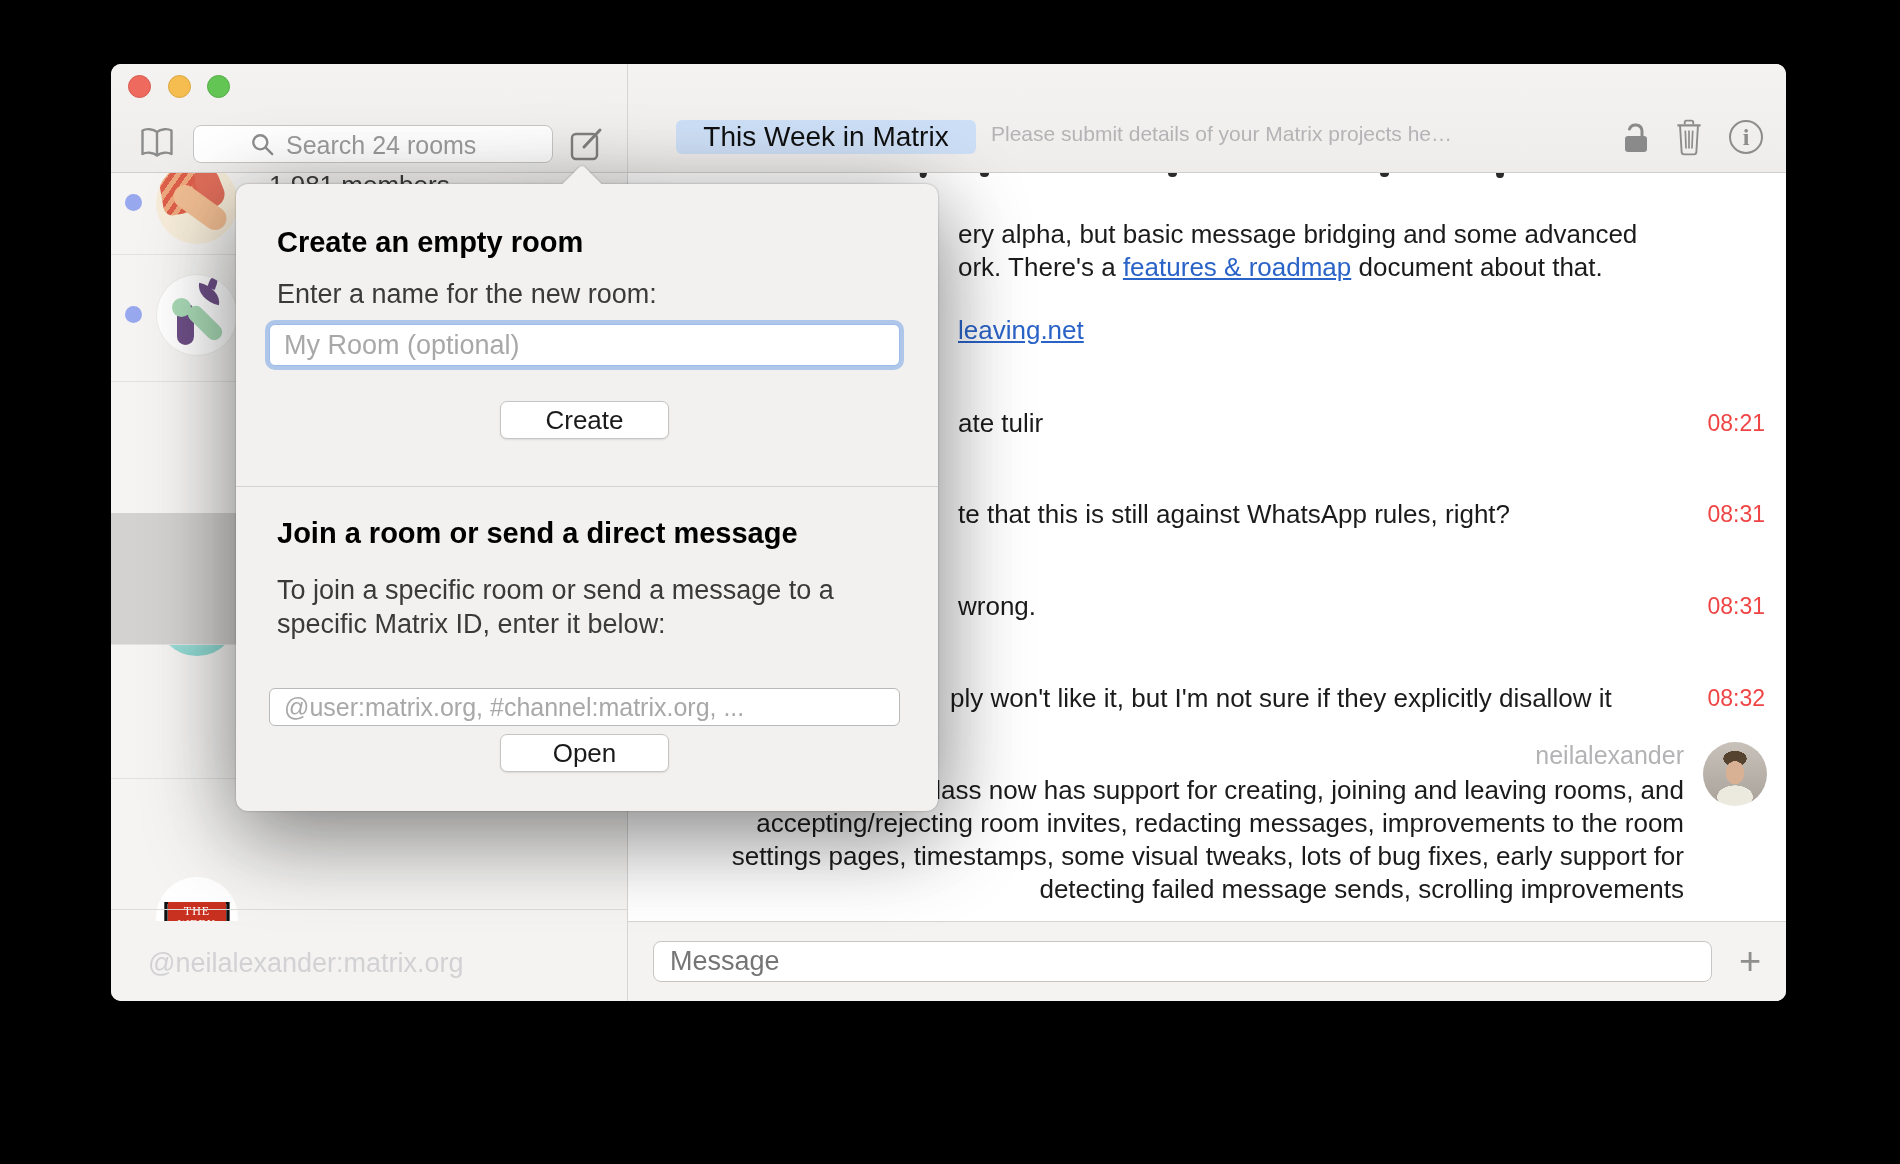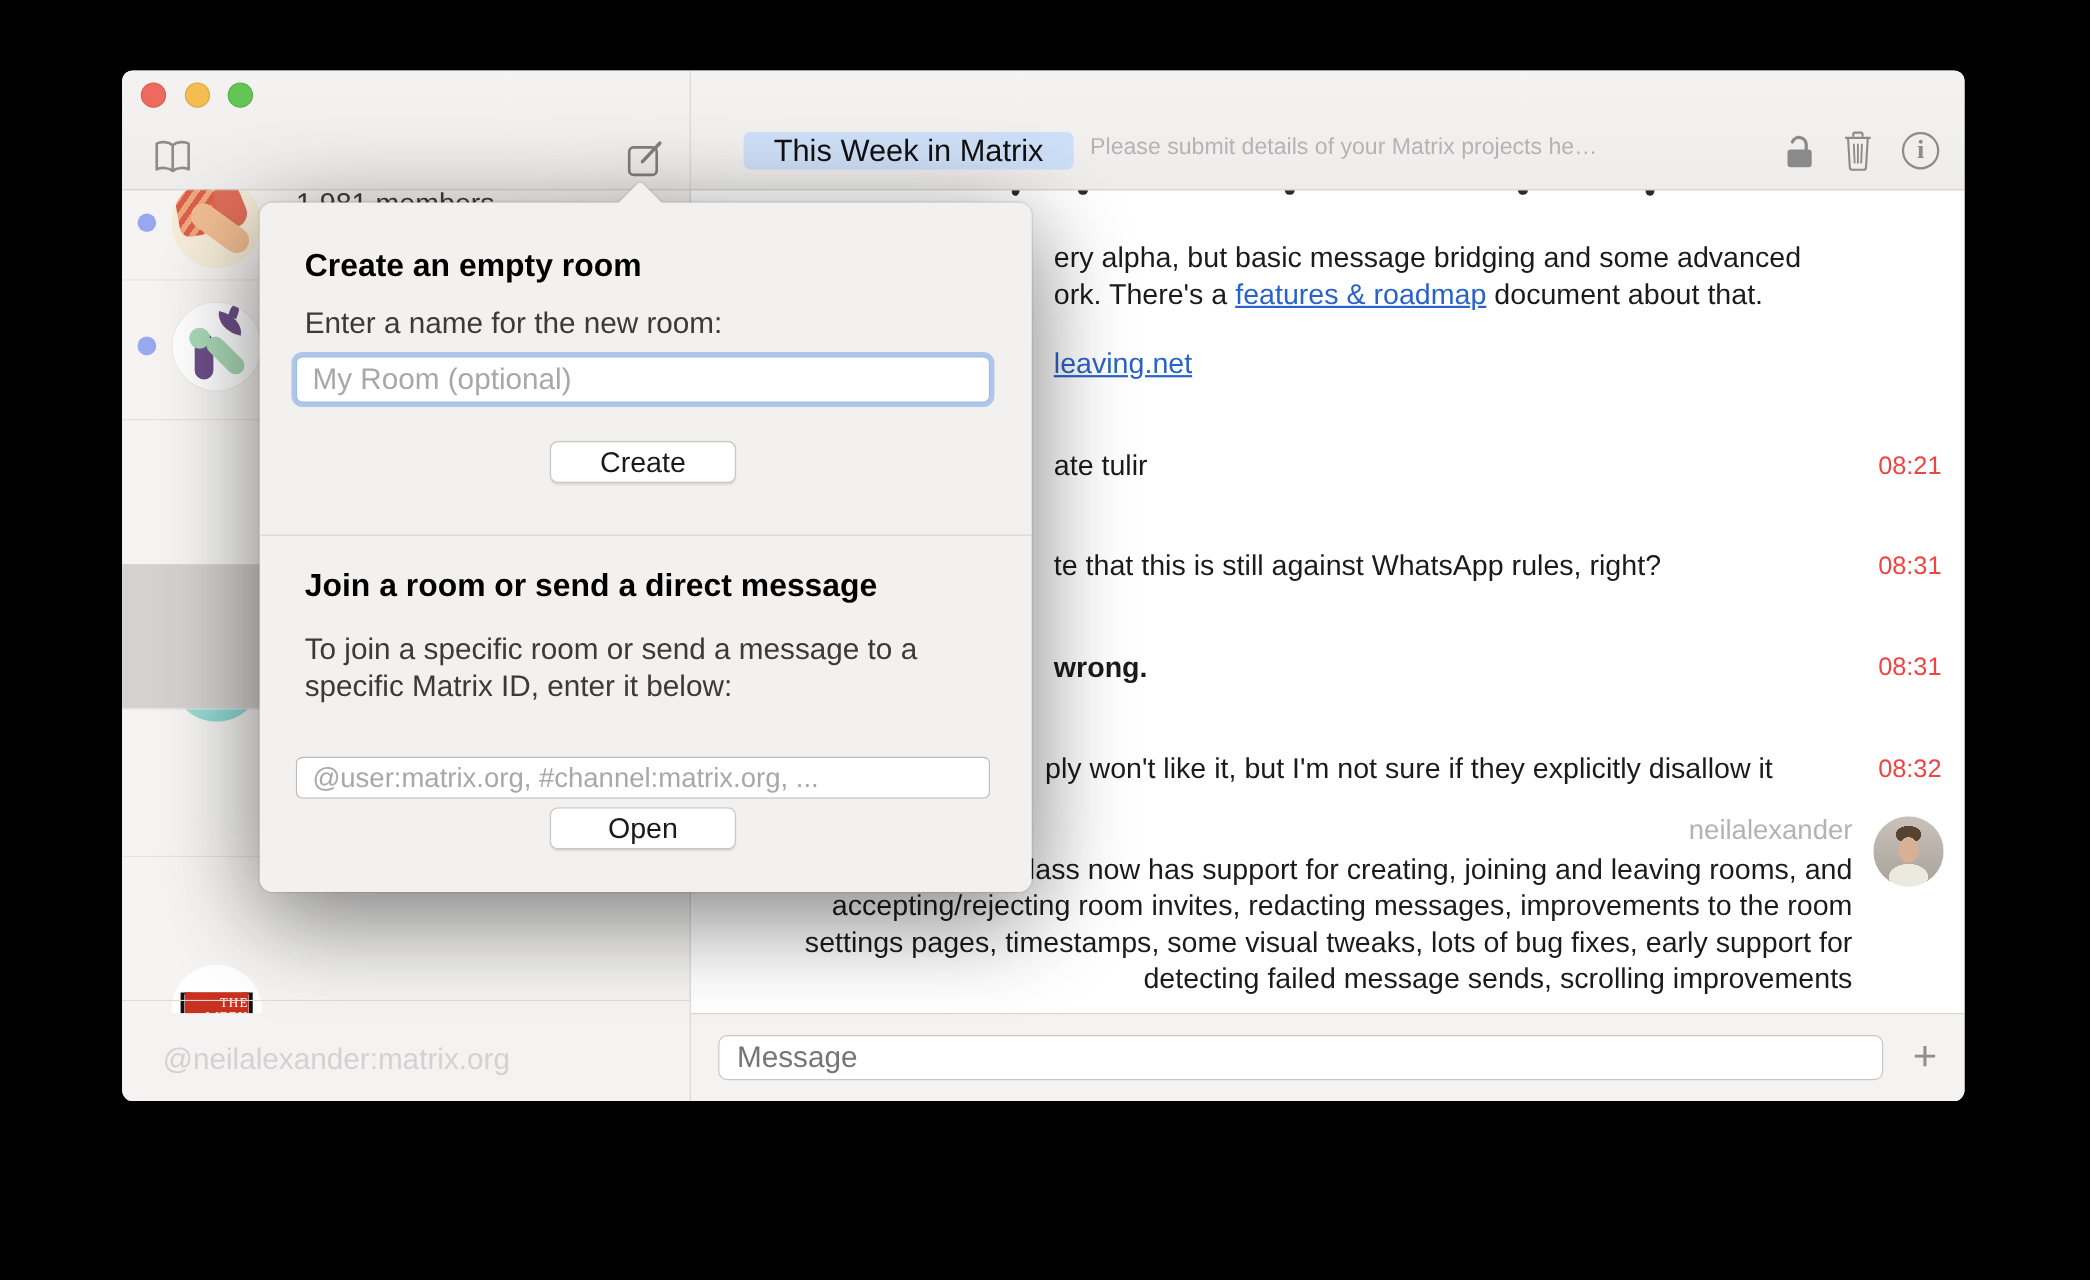--- a/index.html
+++ b/index.html
@@ -82,21 +82,21 @@
       <div class="avatar" style="top:193px;background:radial-gradient(circle at 35% 28%,#d9f3ef,#8fd9d2 72%);text-align:center;">
         <span style="color:#fff;font-size:54px;font-weight:700;line-height:82px;">S</span>
       </div>
     </div>
     <div class="sep" style="top:340px;"></div>
 
     <div class="room" style="top:340px;height:131px;background:#d3d2d1;">
       <div class="avatar" style="top:364px;background:#fff;">
         <span class="serif" style="position:absolute;left:5px;top:16px;font-size:44px;color:#111;">[</span>
         <span class="serif" style="position:absolute;right:5px;top:16px;font-size:44px;color:#111;">]</span>
-        <div class="abs" style="left:12px;top:25px;width:58px;height:33px;background:#c8311f;text-align:right;padding-top:3px;">
+        <div class="abs" style="left:12px;top:25px;width:58px;height:33px;background:#c8311f;text-align:center;padding-top:3px;">
           <div class="serif" style="color:#fff;font-size:12px;line-height:13px;letter-spacing:1px;">THE</div>
           <div class="serif" style="color:#fff;font-size:12px;line-height:13px;letter-spacing:1px;">WEEK</div>
         </div>
       </div>
     </div>
     <div class="sep" style="top:471px;"></div>
 
     <div class="room" style="top:471px;height:134px;">
       
     </div>
@@ -136,21 +136,21 @@
     <div class="msg" style="left:330px;top:141px;">
       <a class="lnk">leaving.net</a>
     </div>
 
     <div class="msg" style="left:330px;top:234px;">ate tulir</div>
     <div class="ts" style="top:234px;">08:21</div>
 
     <div class="msg" style="left:330px;top:325px;">te that this is still against WhatsApp rules, right?</div>
     <div class="ts" style="top:325px;">08:31</div>
 
-    <div class="msg" style="left:330px;top:417px;font-weight:bold;">wrong.</div>
+    <div class="msg" style="left:330px;top:417px;">wrong.</div>
     <div class="ts" style="top:417px;">08:31</div>
 
     <div class="msg" style="left:322px;top:509px;">ply won't like it, but I'm not sure if they explicitly disallow it</div>
     <div class="ts" style="top:509px;">08:32</div>
 
     <div>
       <div style="position:absolute;right:102px;top:567px;font-size:25px;color:#b3b3b6;line-height:30px;">neilalexander</div>
       <div style="position:absolute;left:1075px;top:569px;width:64px;height:64px;border-radius:50%;overflow:hidden;background:
              radial-gradient(ellipse 46% 30% at 50% 86%,#eceadf 0 60%,transparent 61%),
              radial-gradient(ellipse 24% 30% at 50% 48%,#d8b195 0 60%,transparent 61%),
@@ -174,20 +174,27 @@
     <div class="tl" style="left:17px;background:#ee6a5f;border:1px solid #d85a50;"></div>
     <div class="tl" style="left:57px;background:#f5bd4f;border:1px solid #dba73e;"></div>
     <div class="tl" style="left:96px;background:#62c554;border:1px solid #54ad45;"></div>
 
     <div style="position:absolute;left:28px;top:62px;width:36px;height:34px;cursor:pointer;">
       <svg width="36" height="34" viewBox="0 0 36 32">
         <path d="M18 5 C14 1.5, 7 1.5, 3.5 3.5 L3.5 27 C7 25, 14 25, 18 28.5 C22 25, 29 25, 32.5 27 L32.5 3.5 C29 1.5, 22 1.5, 18 5 Z M18 5 L18 28.5" fill="none" stroke="#8c8c8c" stroke-width="2.4" stroke-linejoin="round"></path>
       </svg>
     </div>
 
+    <div class="field" style="position:absolute;left:82px;top:61px;width:360px;height:38px;">
+      <svg width="26" height="26" viewBox="0 0 24 24" style="position:absolute;left:56px;top:6px;">
+        <circle cx="9.5" cy="9.5" r="6.5" fill="none" stroke="#8e8e8e" stroke-width="2.2"></circle>
+        <line x1="14.5" y1="14.5" x2="20.5" y2="20.5" stroke="#8e8e8e" stroke-width="2.2" stroke-linecap="round"></line>
+      </svg>
+      <span class="ph" style="position:absolute;left:92px;top:4px;font-size:25px;line-height:30px;">Search 24 rooms</span>
+    </div>
 
     <div style="position:absolute;left:457px;top:61px;width:38px;height:38px;cursor:pointer;">
       <svg width="38" height="38" viewBox="0 0 38 38">
         <rect x="4" y="9" width="25" height="25" rx="4" fill="none" stroke="#7f7f7f" stroke-width="2.4"></rect>
         <line x1="16" y1="22" x2="32" y2="5" stroke="#7f7f7f" stroke-width="3" stroke-linecap="round"></line>
       </svg>
     </div>
 
     <div style="position:absolute;left:565px;top:56px;width:300px;height:34px;background:#cddff6;border-radius:6px;text-align:center;">
       <span style="font-size:28px;color:#101010;line-height:34px;">This Week in Matrix</span>

